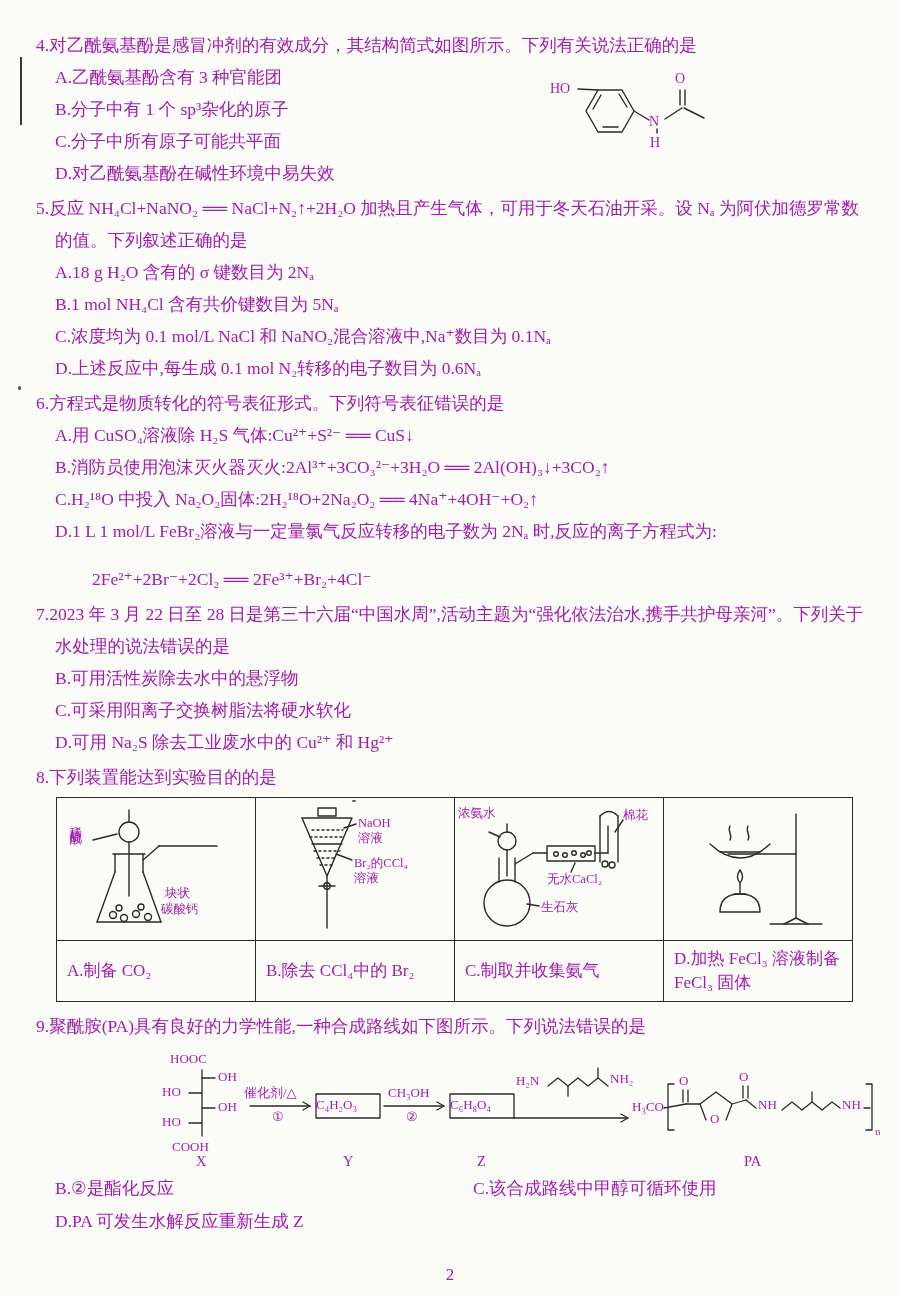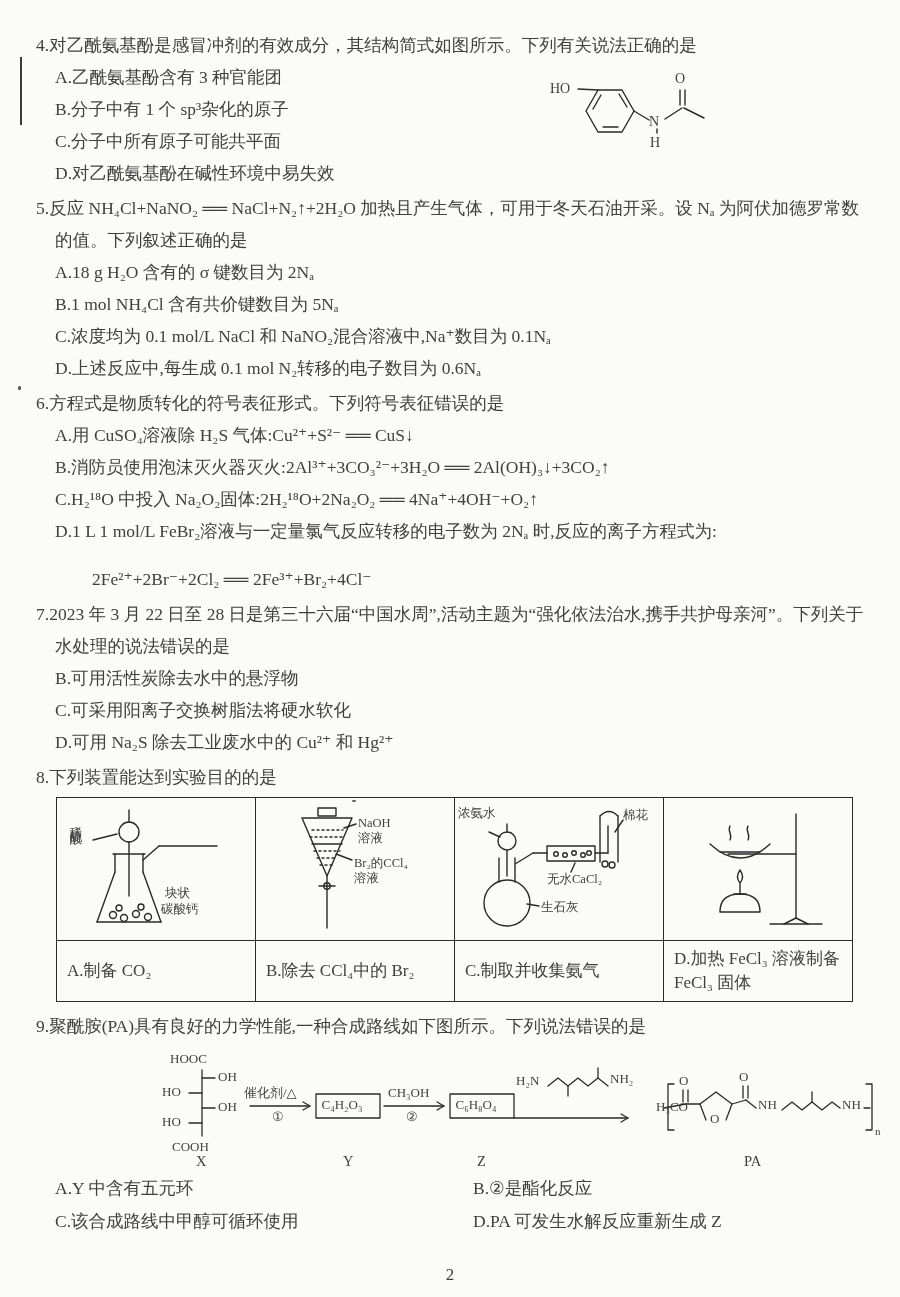--- a/index.html
+++ b/index.html
@@ -1,19 +1,19 @@
 <!DOCTYPE html>
 <html><head>
 <meta charset="utf-8">
 <style>
   html,body{margin:0;padding:0;}
   body{width:900px;height:1297px;background:#efefec;}
   .page{
     position:relative;width:900px;height:1297px;box-sizing:border-box;
-    padding:26px 32px 0 36px;background:#fbfbf8;color:#404040;
+    padding:26px 32px 0 36px;background:#fbfbf8;color:#a21caf;
     font-family:"Liberation Serif","DejaVu Serif",serif;overflow:hidden;
   }
   .q{position:relative;margin-top:3px;}
   .stem{font-size:17.5px;line-height:32px;padding-left:19px;text-indent:-19px;}
   .opt{font-size:17.5px;line-height:32px;padding-left:19px;}
   .opt-cont{font-size:17.5px;line-height:32px;padding-left:56px;margin-top:16px;}
   
   .molecule{position:absolute;top:30px;right:120px;width:200px;height:100px;}
   .molecule svg{position:absolute;left:0;top:0;}
   .mlbl{position:absolute;font-size:14px;line-height:15px;white-space:nowrap;}
@@ -23,21 +23,21 @@
   td.app{height:142px;position:relative;padding:0;vertical-align:top;}
   td.cap{font-size:17px;line-height:24px;padding:6px 10px;vertical-align:middle;}
   .albl{position:absolute;font-size:12.5px;line-height:14px;white-space:nowrap;}
   .vert{writing-mode:vertical-rl;letter-spacing:3px;}
   .app svg{position:absolute;left:0;top:0;}
   
   .route{position:relative;width:832px;height:122px;margin:6px 0 2px 16px;}
   .route svg{position:absolute;left:0;top:0;}
   .rlbl{position:absolute;font-size:13px;line-height:14px;white-space:nowrap;}
   .rlbl.big{font-size:14.5px;}
-  .rlbl.boxtxt{width:52px;text-align:center;}
+  .rlbl.boxtxt{width:52px;}
   .rlbl.tiny{font-size:11px;}
   .q9opts{display:grid;grid-template-columns:418px 1fr;padding-left:19px;font-size:17.5px;line-height:33px;}
   .pageno{position:absolute;bottom:12px;left:0;width:100%;text-align:center;font-size:17px;}
   
   .art-line{position:absolute;left:20px;top:57px;width:2px;height:68px;background:#3a3a3a;}
   .speck1{position:absolute;left:18px;top:386px;width:3px;height:4px;background:#555;border-radius:2px;}
   .speck2{position:absolute;left:352px;top:800px;width:4px;height:2px;background:#666;border-radius:2px;}
   svg line, svg polyline, svg polygon, svg path, svg rect, svg circle{vector-effect:none;}
 </style>
 </head>
@@ -280,31 +280,30 @@
       <span class="rlbl" style="left:192px;top:38px">催化剂/△</span>
       <span class="rlbl" style="left:220px;top:62px">①</span>
       <span class="rlbl boxtxt" style="left:264px;top:50px">C₄H₂O₃</span>
       <span class="rlbl big" style="left:291px;top:106px">Y</span>
       <span class="rlbl" style="left:336px;top:38px">CH₃OH</span>
       <span class="rlbl" style="left:354px;top:62px">②</span>
       <span class="rlbl boxtxt" style="left:398px;top:50px">C₆H₈O₄</span>
       <span class="rlbl big" style="left:425px;top:106px">Z</span>
       <span class="rlbl" style="left:464px;top:26px">H₂N</span>
       <span class="rlbl" style="left:558px;top:24px">NH₂</span>
-      <span class="rlbl" style="left:604px;top:52px">H₃CO</span>
+      <span class="rlbl" style="left:580px;top:52px">H₃CO</span>
       <span class="rlbl" style="left:627px;top:26px">O</span>
       <span class="rlbl" style="left:658px;top:64px">O</span>
       <span class="rlbl" style="left:687px;top:22px">O</span>
       <span class="rlbl" style="left:706px;top:50px">NH</span>
       <span class="rlbl" style="left:790px;top:50px">NH</span>
       <span class="rlbl tiny" style="left:823px;top:76px">n</span>
       <span class="rlbl big" style="left:692px;top:106px">PA</span>
     </div>
     <div class="q9opts">
-      <div>A.Y 中含有五元环</div>
       <div>B.②是酯化反应</div>
       <div>C.该合成路线中甲醇可循环使用</div>
       <div>D.PA 可发生水解反应重新生成 Z</div>
     </div>
   </section>
 
   <div class="pageno">2</div>
 </div>
 
 </body></html>

